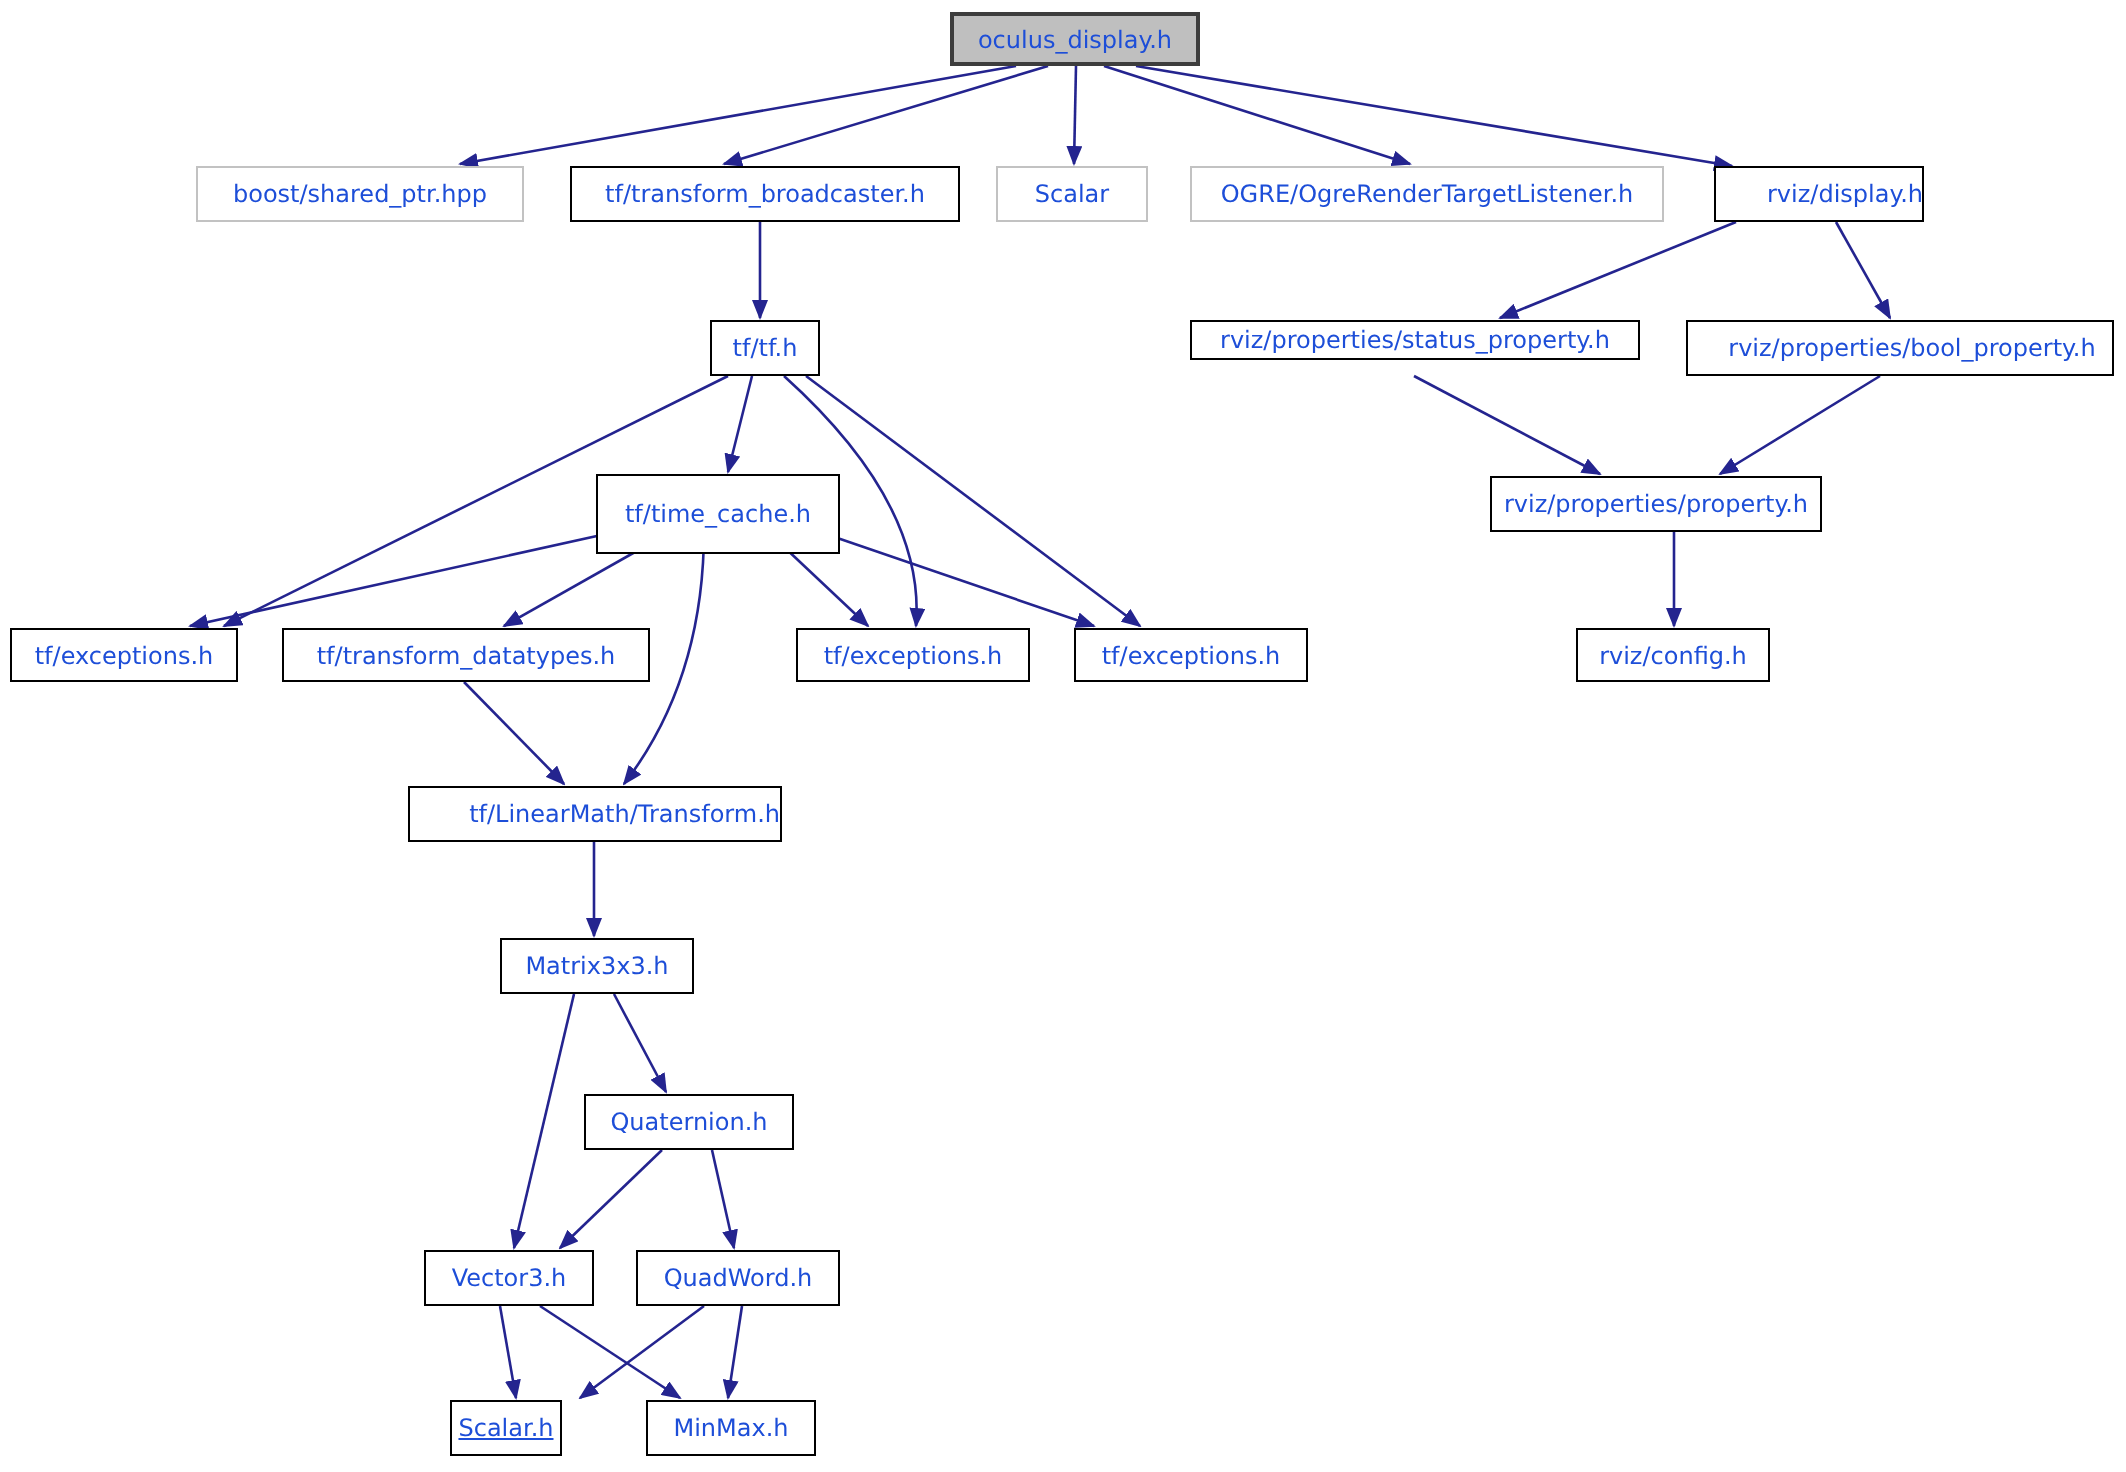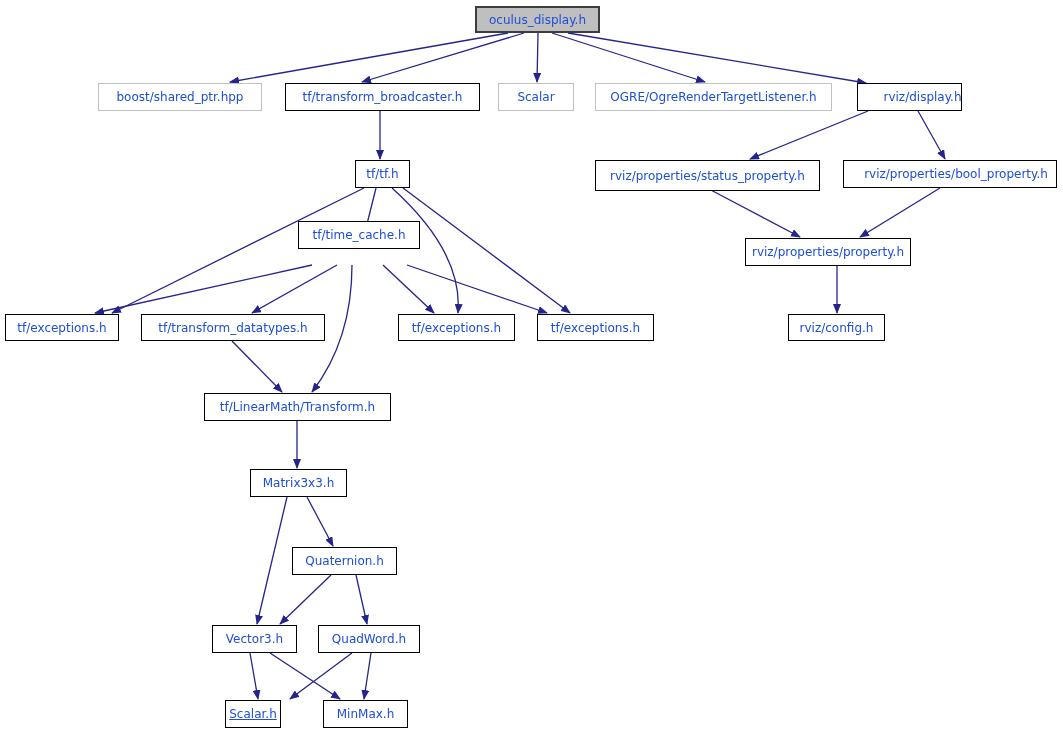--- a/index.html
+++ b/index.html
@@ -95,48 +95,48 @@
       </div>
       <div class="node external" style="left: 595px; top: 83px; width: 237px; height: 28px;">
         <span>OGRE/OgreRenderTargetListener.h</span>
       </div>
       <div class="node internal" style="left: 857px; top: 83px; width: 105px; height: 28px; padding-left: 26px;">
         <span>rviz/display.h</span>
       </div>
       <div class="node internal" style="left: 355px; top: 160px; width: 55px; height: 28px;">
         <span>tf/tf.h</span>
       </div>
-      <div class="node internal" style="left: 595px; top: 160px; width: 225px; height: 31px;">
+      <div class="node internal" style="left: 595px; top: 160px; width: 225px; height: 20px;">
         <span>rviz/properties/status_property.h</span>
       </div>
       <div class="node internal" style="left: 843px; top: 160px; width: 214px; height: 28px; padding-left: 12px;">
         <span>rviz/properties/bool_property.h</span>
       </div>
-      <div class="node internal" style="left: 298px; top: 221px; width: 122px; height: 28px; text-align: center;">
+      <div class="node internal" style="left: 298px; top: 237px; width: 122px; height: 40px; text-align: center;">
         <span>tf/time_cache.h</span>
       </div>
       <div class="node internal" style="left: 745px; top: 238px; width: 166px; height: 28px;">
         <span>rviz/properties/property.h</span>
       </div>
       <div class="node internal" style="left: 5px; top: 314px; width: 114px; height: 27px;">
         <span>tf/exceptions.h</span>
       </div>
       <div class="node internal" style="left: 141px; top: 314px; width: 184px; height: 27px;">
         <span>tf/transform_datatypes.h</span>
       </div>
       <div class="node internal" style="left: 398px; top: 314px; width: 117px; height: 27px;">
         <span>tf/exceptions.h</span>
       </div>
       <div class="node internal" style="left: 537px; top: 314px; width: 117px; height: 27px;">
         <span>tf/exceptions.h</span>
       </div>
       <div class="node internal" style="left: 788px; top: 314px; width: 97px; height: 27px;">
         <span>rviz/config.h</span>
       </div>
-      <div class="node internal" style="left: 204px; top: 393px; width: 187px; height: 28px;">
+      <div class="node internal" style="left: 204px; top: 393px; width: 187px; height: 28px; justify-content: flex-end;">
         <span>tf/LinearMath/Transform.h</span>
       </div>
       <div class="node internal" style="left: 250px; top: 469px; width: 97px; height: 28px;">
         <span>Matrix3x3.h</span>
       </div>
       <div class="node internal" style="left: 292px; top: 547px; width: 105px; height: 28px;">
         <span>Quaternion.h</span>
       </div>
       <div class="node internal" style="left: 212px; top: 625px; width: 85px; height: 28px;">
         <span>Vector3.h</span>

